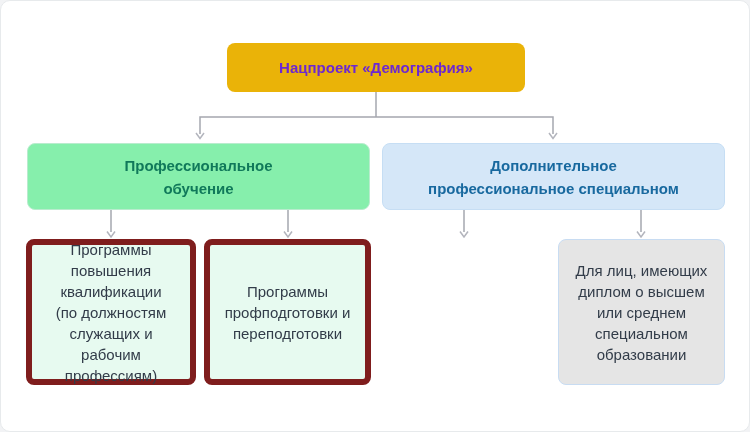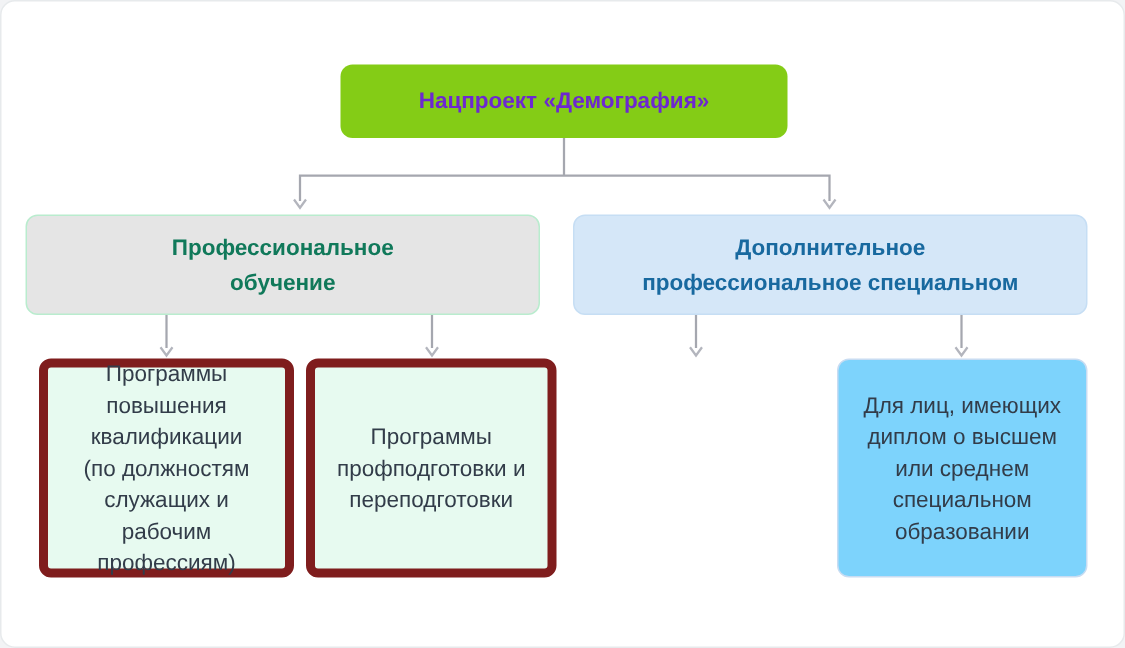--- a/index.html
+++ b/index.html
@@ -35,34 +35,34 @@
     justify-content: center;
     text-align: center;
     box-sizing: border-box;
     border-radius: 8px;
   }
   .node .label {
     white-space: pre-line;
   }
   .root {
     left: 226px; top: 42px; width: 298px; height: 49px;
-    background: #84cc16;
+    background: #eab308;
     color: #6d28d0;
     font-weight: bold;
     font-size: 15px;
   }
   .branch {
     top: 142px; width: 343px; height: 67px;
     font-weight: bold;
     font-size: 15px;
     line-height: 23px;
   }
   .branch-green {
-    left: 16px;
-    background: #e5e5e5;
+    left: 26px;
+    background: #86efac;
     border: 1px solid #b9ecce;
     color: #10795a;
   }
   .branch-blue {
     left: 381px;
     background: #d5e7f8;
     border: 1px solid #c6def4;
     color: #18699f;
   }
   .leaf {
@@ -70,21 +70,21 @@
     font-size: 15px;
     line-height: 21px;
     color: #323c49;
     padding: 6px;
   }
   .leaf-green {
     background: #e7faf0;
     border: 6px solid #7f1d1d;
   }
   .leaf-blue {
-    background: #7dd3fc;
+    background: #e5e5e5;
     border: 1px solid #c8dcf2;
   }
   .leaf-1 { left: 25px;  width: 170px; }
   .leaf-2 { left: 203px; width: 167px; }
   .leaf-3 { left: 381px; width: 167px; }
   .leaf-4 { left: 557px; width: 167px; }
 </style>
 </head>
 <body>
 

